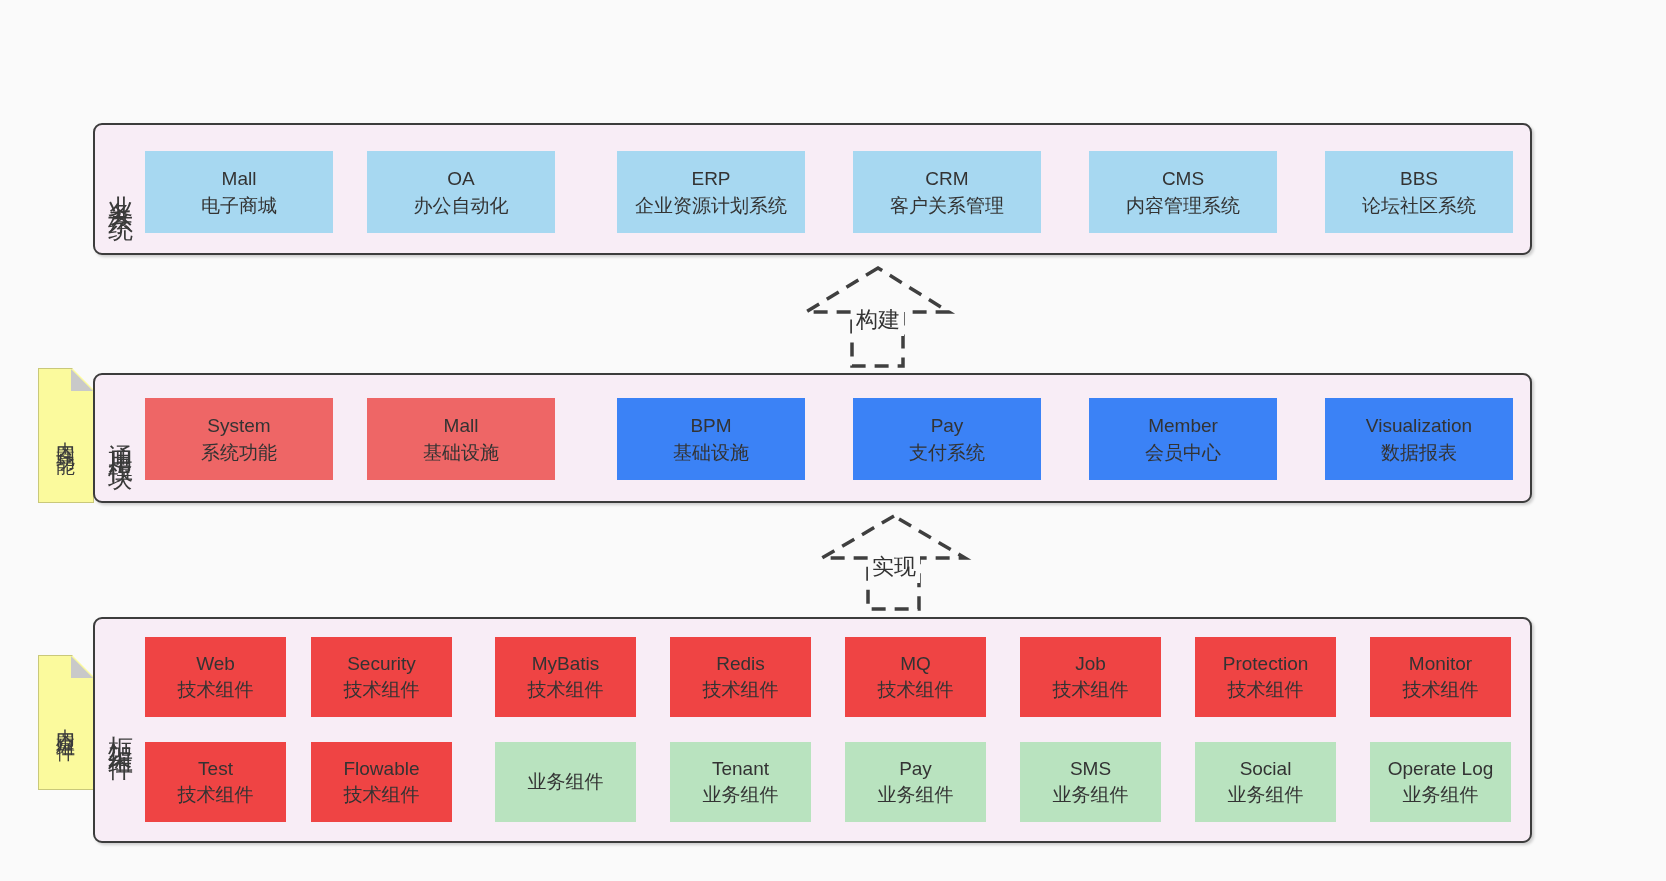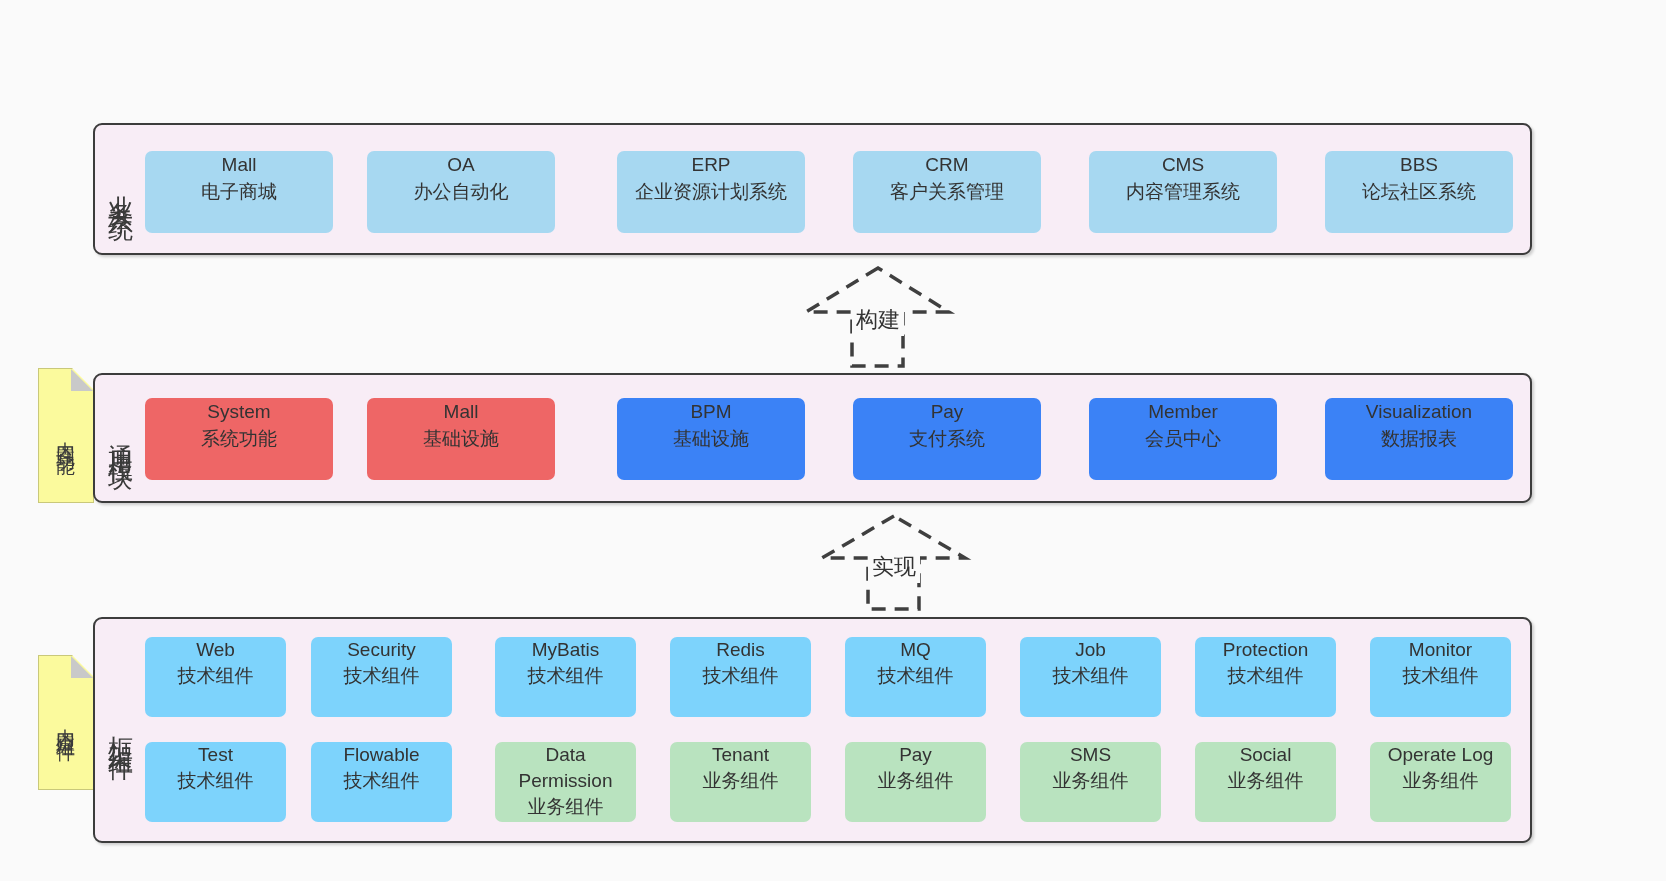--- a/index.html
+++ b/index.html
@@ -18,22 +18,22 @@
   #panel-modules{top:373px;height:126px}
   #panel-framework{top:617px;height:222px}
   .vlabel{
     position:absolute;left:13px;top:50%;transform:translateY(-50%);
     writing-mode:vertical-rl;text-orientation:upright;
     font-size:25px;letter-spacing:7px;line-height:1;color:#3a3a3a;white-space:nowrap;
   }
   
   .boxes{position:absolute;left:0;right:0;height:0}
   .box{
-    position:absolute;top:0;border-radius:7px;
-    display:flex;flex-direction:column;justify-content:flex-start;align-items:center;
+    position:absolute;top:0;border-radius:0;
+    display:flex;flex-direction:column;justify-content:center;align-items:center;
     text-align:center;font-size:19px;line-height:27px;color:#333;
   }
   .row6 .box{width:188px;height:82px}
   .row6 .box:nth-of-type(1){left:50px}
   .row6 .box:nth-of-type(2){left:272px}
   .row6 .box:nth-of-type(3){left:522px}
   .row6 .box:nth-of-type(4){left:758px}
   .row6 .box:nth-of-type(5){left:994px}
   .row6 .box:nth-of-type(6){left:1230px}
   #panel-business .boxes{top:26px}
@@ -46,21 +46,21 @@
   .row8 .box:nth-of-type(5){left:750px}
   .row8 .box:nth-of-type(6){left:925px}
   .row8 .box:nth-of-type(7){left:1100px}
   .row8 .box:nth-of-type(8){left:1275px}
   #fw-row1{top:18px}
   #fw-row2{top:123px}
   .bn,.bd{display:block;width:100%}
   .blue{background:#a7d8f1}
   .red{background:#ee6666}
   .pink{background:#3b82f6}
-  .green{background:#7dd3fc}
+  .green{background:#ef4444}
   .lgreen{background:#b9e3bf}
   
   .note{
     position:absolute;left:38px;width:56px;z-index:0;background:#fbfa9d;
     clip-path:polygon(0 0,calc(100% - 22px) 0,100% 22px,100% 100%,0 100%);
     border:1px solid rgba(140,140,80,.45);box-sizing:border-box;
   }
   #note-features{top:368px;height:135px}
   #note-components{top:655px;height:135px}
   .fold{
@@ -208,21 +208,20 @@
   <div class="boxes row8" id="fw-row2">
     <div class="box green">
       <span class="bn">Test</span>
       <span class="bd">技术组件</span>
     </div>
     <div class="box green">
       <span class="bn">Flowable</span>
       <span class="bd">技术组件</span>
     </div>
     <div class="box lgreen">
-      <span class="bn">Data Permission</span>
       <span class="bd">业务组件</span>
     </div>
     <div class="box lgreen">
       <span class="bn">Tenant</span>
       <span class="bd">业务组件</span>
     </div>
     <div class="box lgreen">
       <span class="bn">Pay</span>
       <span class="bd">业务组件</span>
     </div>

